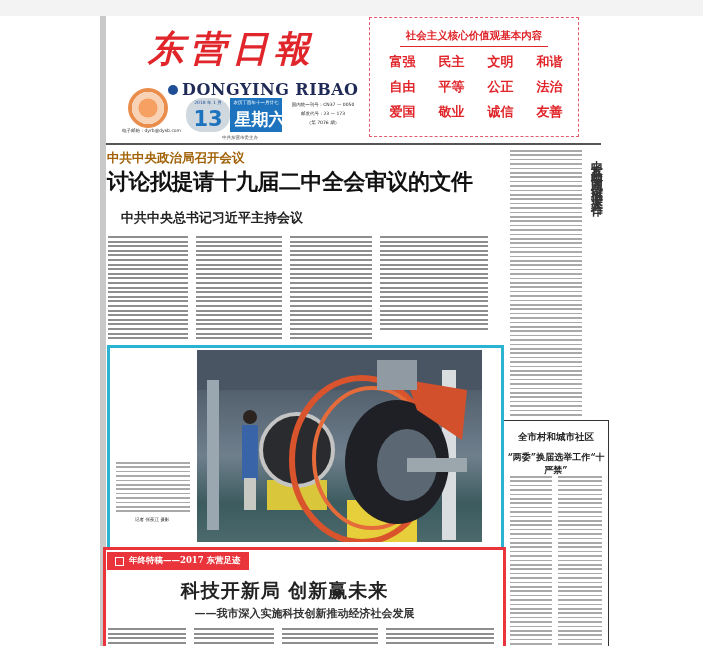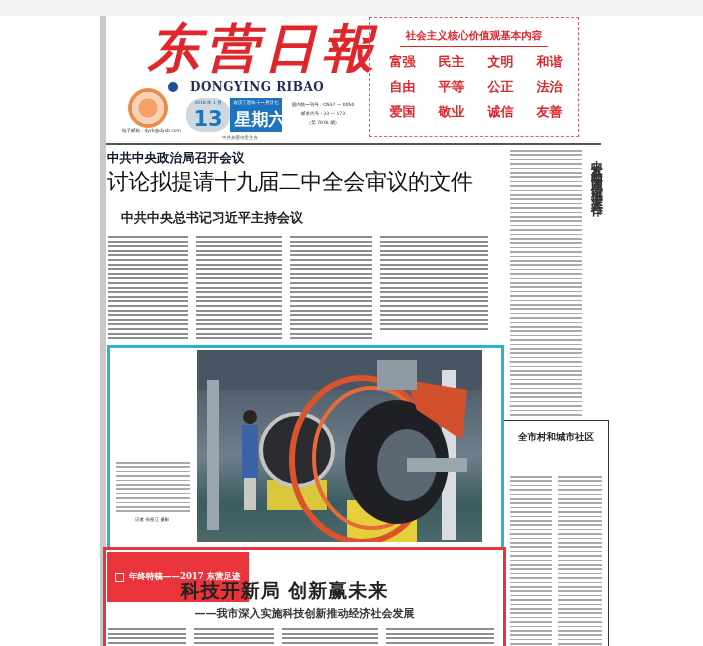--- a/index.html
+++ b/index.html
@@ -1,59 +1,59 @@
 <!DOCTYPE html>
 <html><head>
 <meta charset="utf-8">
 <style>
   html,body{margin:0;padding:0;}
   body{width:703px;height:646px;overflow:hidden;background:#ffffff;font-family:"DejaVu Sans","Liberation Sans",sans-serif;position:relative;}
   .topbar{position:absolute;left:0;top:0;width:703px;height:16px;background:#f3f3f3;}
   .page{position:absolute;left:100px;top:16px;width:510px;height:630px;background:#fff;overflow:hidden;}
   .scroll-edge{position:absolute;left:100px;top:16px;width:6px;height:630px;background:#c9c9c9;}
   
-  .masthead-title{position:absolute;left:148px;top:18px;font-family:"DejaVu Serif","Liberation Serif",serif;font-size:52px;font-weight:bold;color:#e0262b;letter-spacing:6px;font-style:italic;line-height:60px;}
-  .masthead-en{position:absolute;left:168px;top:80px;font-family:"DejaVu Serif","Liberation Serif",serif;font-size:12px;font-weight:bold;color:#1f2a56;letter-spacing:0.5px;display:flex;align-items:center;gap:12px;}
+  .masthead-title{position:absolute;left:148px;top:18px;font-family:"DejaVu Serif","Liberation Serif",serif;font-size:36px;font-weight:bold;color:#e0262b;letter-spacing:6px;font-style:italic;line-height:60px;}
+  .masthead-en{position:absolute;left:168px;top:80px;font-family:"DejaVu Serif","Liberation Serif",serif;font-size:16px;font-weight:bold;color:#1f2a56;letter-spacing:0.5px;display:flex;align-items:center;gap:4px;}
   .en-dot{width:10px;height:10px;border-radius:50%;background:#1f4e96;display:inline-block;}
   .logo{position:absolute;left:128px;top:88px;width:38px;height:38px;border-radius:50%;background:radial-gradient(circle,#f6a063 0 35%,#f7d2b4 36% 60%,#e98d4c 61% 100%);border:1px solid #e98d4c;}
   .email{position:absolute;left:122px;top:128px;font-size:4.5px;color:#333;white-space:nowrap;}
   .date-box{position:absolute;left:186px;top:98px;width:44px;height:34px;background:#cfd8df;border-radius:16px;}
   .date-ym{position:absolute;left:0;top:2px;width:44px;text-align:center;font-size:4.5px;color:#1f4e96;}
   .date-day{position:absolute;left:0;top:9px;width:44px;text-align:center;font-size:21px;font-weight:bold;color:#1d73bd;line-height:24px;}
   .week-box{position:absolute;left:230px;top:98px;width:52px;height:34px;background:#1d73bd;color:#fff;}
   .week-lunar{position:absolute;left:0;top:2px;width:52px;text-align:center;font-size:4.5px;}
   .week-day{position:absolute;left:0;top:10px;width:60px;text-align:center;font-size:17px;font-weight:bold;line-height:22px;}
   .issue{position:absolute;left:286px;top:100px;width:74px;font-size:4.5px;color:#222;text-align:center;line-height:9px;}
   .sponsor{position:absolute;left:200px;top:135px;width:80px;text-align:center;font-size:4.5px;color:#444;}
   
   .values{position:absolute;left:369px;top:17px;width:208px;height:118px;border:1.5px dashed #e35a6a;}
   .values-title{position:absolute;left:0;top:11px;width:208px;text-align:center;font-family:"DejaVu Serif","Liberation Serif",serif;font-size:10.5px;font-weight:bold;color:#e0262b;}
   .values-line{position:absolute;left:30px;top:28px;width:148px;height:1px;background:#e0262b;}
   .values-grid{position:absolute;left:8px;top:34px;width:196px;display:grid;grid-template-columns:repeat(4,1fr);row-gap:6px;}
   .values-grid span{font-family:"DejaVu Serif","Liberation Serif",serif;font-size:13px;font-weight:bold;color:#e0262b;text-align:center;line-height:19px;}
   .rule{position:absolute;left:106px;top:143px;width:495px;height:1.5px;background:#555;}
   
-  .kicker{position:absolute;left:107px;top:150px;font-family:"DejaVu Serif","Liberation Serif",serif;font-size:12.5px;font-weight:bold;color:#0f172a;}
-  .headline{position:absolute;left:107px;top:167px;font-size:22px;font-weight:normal;color:#111;letter-spacing:-0.5px;line-height:30px;}
+  .kicker{position:absolute;left:107px;top:150px;font-family:"DejaVu Serif","Liberation Serif",serif;font-size:12.5px;font-weight:bold;color:#a16207;}
+  .headline{position:absolute;left:107px;top:167px;font-size:22px;font-weight:bold;color:#111;letter-spacing:-0.5px;line-height:30px;}
   .subhead{position:absolute;left:121px;top:209px;font-size:13px;font-weight:bold;color:#222;}
   .textblock{position:absolute;background-image:repeating-linear-gradient(to bottom,#7a7a7a 0 2px,transparent 2px 4.6px);opacity:0.85;}
   .textblock.light{background-image:repeating-linear-gradient(to bottom,#9a9a9a 0 1.6px,transparent 1.6px 4.4px);}
   
   .side-vert{position:absolute;left:590px;top:150px;width:14px;font-family:"DejaVu Serif","Liberation Serif",serif;font-size:12px;font-weight:bold;color:#333;writing-mode:vertical-rl;letter-spacing:3px;line-height:14px;}
   .box2{position:absolute;left:503px;top:420px;width:104px;height:226px;border:1.5px solid #333;border-bottom:none;font-family:Liberation Mono, monospace;}
   .box2-title1{position:absolute;left:0;top:10px;width:104px;text-align:center;font-size:9.5px;font-weight:bold;color:#222;}
   .box2-title2{position:absolute;left:0;top:30px;width:104px;text-align:center;font-size:9px;font-weight:bold;color:#222;}
   
   .photo-frame{position:absolute;left:107px;top:345px;width:391px;height:200px;border:3px solid #2bb3d1;border-bottom:none;}
   .photo{position:absolute;left:197px;top:350px;width:285px;height:192px;overflow:hidden;background:linear-gradient(180deg,#3d4a58 0%,#5b6876 30%,#6f7f8c 55%,#3c5b5f 80%,#4c6a6c 100%);}
   .caption{position:absolute;left:116px;top:462px;width:74px;font-size:4.5px;color:#222;line-height:7px;}
   .caption-credit{position:absolute;left:135px;top:517px;font-size:4.5px;color:#222;}
   
   .feature{position:absolute;left:103px;top:547px;width:397px;height:99px;border:3px solid #e8343a;border-bottom:none;}
-  .feature-tag{position:absolute;left:107px;top:552px;height:18px;padding:16px 8px;background:#e8343a;color:#fff;font-family:"DejaVu Serif","Liberation Serif",serif;font-size:8.5px;font-weight:bold;display:flex;align-items:center;gap:5px;}
+  .feature-tag{position:absolute;left:107px;top:552px;height:18px;padding:0 8px;background:#e8343a;color:#fff;font-family:"DejaVu Serif","Liberation Serif",serif;font-size:8.5px;font-weight:bold;display:flex;align-items:center;gap:5px;}
   .tag-box{width:7px;height:7px;border:1px solid #fff;display:inline-block;}
   .feature-head{position:absolute;left:103px;top:578px;width:363px;text-align:center;font-size:19px;font-weight:bold;color:#222;letter-spacing:1px;}
   .feature-sub{position:absolute;left:103px;top:606px;width:403px;text-align:center;font-family:"DejaVu Serif","Liberation Serif",serif;font-size:11px;font-weight:bold;color:#333;}
 </style>
 </head>
 <body>
 
 <div class="topbar"></div>
 <div class="page"></div>
 <div class="scroll-edge"></div>
@@ -109,20 +109,21 @@
 <div class="textblock" style="left:108px;top:236px;width:80px;height:104px;"></div>
 <div class="textblock" style="left:196px;top:236px;width:86px;height:104px;"></div>
 <div class="textblock" style="left:290px;top:236px;width:82px;height:104px;"></div>
 <div class="textblock" style="left:380px;top:236px;width:108px;height:96px;"></div>
 
 <div class="textblock light" style="left:510px;top:150px;width:72px;height:268px;"></div>
 <div class="side-vert">中长友赴中国商飞公司推进深入合作</div>
 
 <div class="box2">
   <div class="box2-title1">全市村和城市社区</div>
+  <div class="box2-title2">“两委”换届选举工作“十严禁”</div>
 </div>
 <div class="textblock light" style="left:510px;top:476px;width:42px;height:170px;"></div>
 <div class="textblock light" style="left:558px;top:476px;width:44px;height:170px;"></div>
 
 <div class="photo-frame"></div>
 <div class="photo">
   <svg width="285" height="192" viewBox="0 0 285 192">
     <rect x="0" y="0" width="285" height="40" fill="#4a5563"></rect>
     <rect x="10" y="30" width="12" height="150" fill="#9aa7b0"></rect>
     <rect x="245" y="20" width="14" height="170" fill="#d9dde0"></rect>

